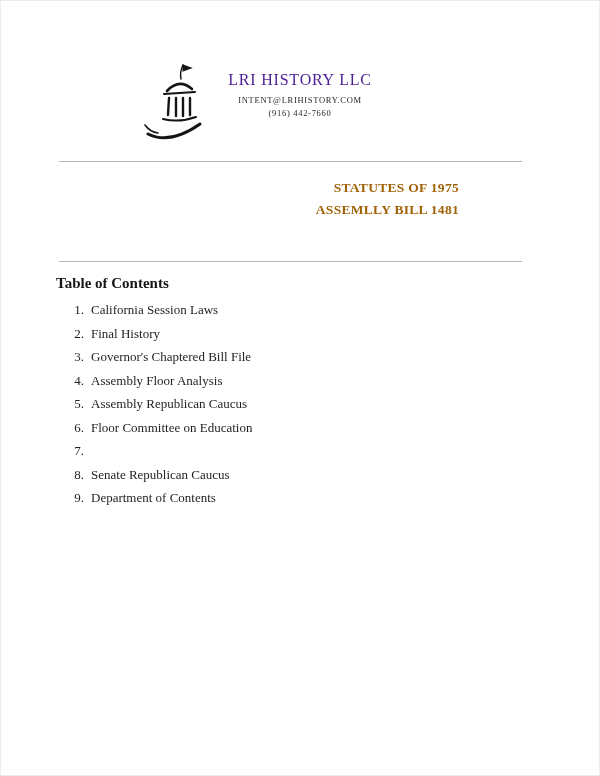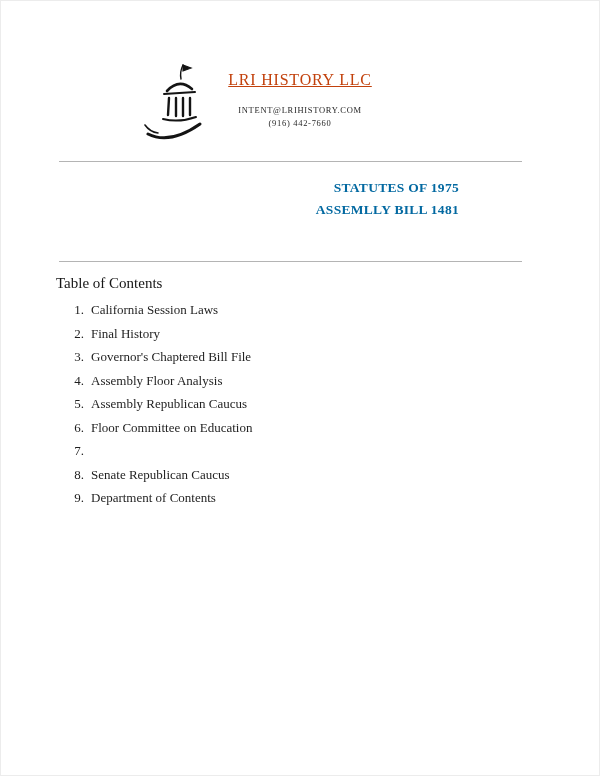--- a/index.html
+++ b/index.html
@@ -30,30 +30,29 @@
   .header-text {
     position: absolute;
     left: 0;
     top: 70px;
     width: 100%;
     text-align: center;
   }
   .company-name {
     font-size: 16px;
     letter-spacing: 0.8px;
-    color: #c2410c;
-    text-decoration: underline;
+    color: #4c1d95;
   }
   .contact-line {
     font-size: 8.5px;
     letter-spacing: 0.7px;
     line-height: 12.5px;
     color: #262626;
   }
-  .contact-block { margin-top: 15px; }
+  .contact-block { margin-top: 5px; }
 
   
   .rule {
     position: absolute;
     left: 58px;
     width: 463px;
     height: 1px;
     background: #b4b4b4;
   }
   .rule-top { top: 160px; }
@@ -62,31 +61,31 @@
   
   .reference {
     position: absolute;
     top: 176px;
     right: 140px;
     text-align: right;
     font-weight: bold;
     font-size: 13.5px;
     line-height: 21.5px;
     letter-spacing: 0.3px;
-    color: #0369a1;
+    color: #a16207;
   }
   .reference div { white-space: pre; }
 
   
   .toc-title {
     position: absolute;
     left: 55px;
     top: 274px;
     font-size: 15px;
-    font-weight: normal;
+    font-weight: bold;
     color: #161616;
   }
   .toc-list {
     position: absolute;
     left: 68px;
     top: 301px;
     font-size: 13px;
     color: #1e1e1e;
   }
   .toc-item {

